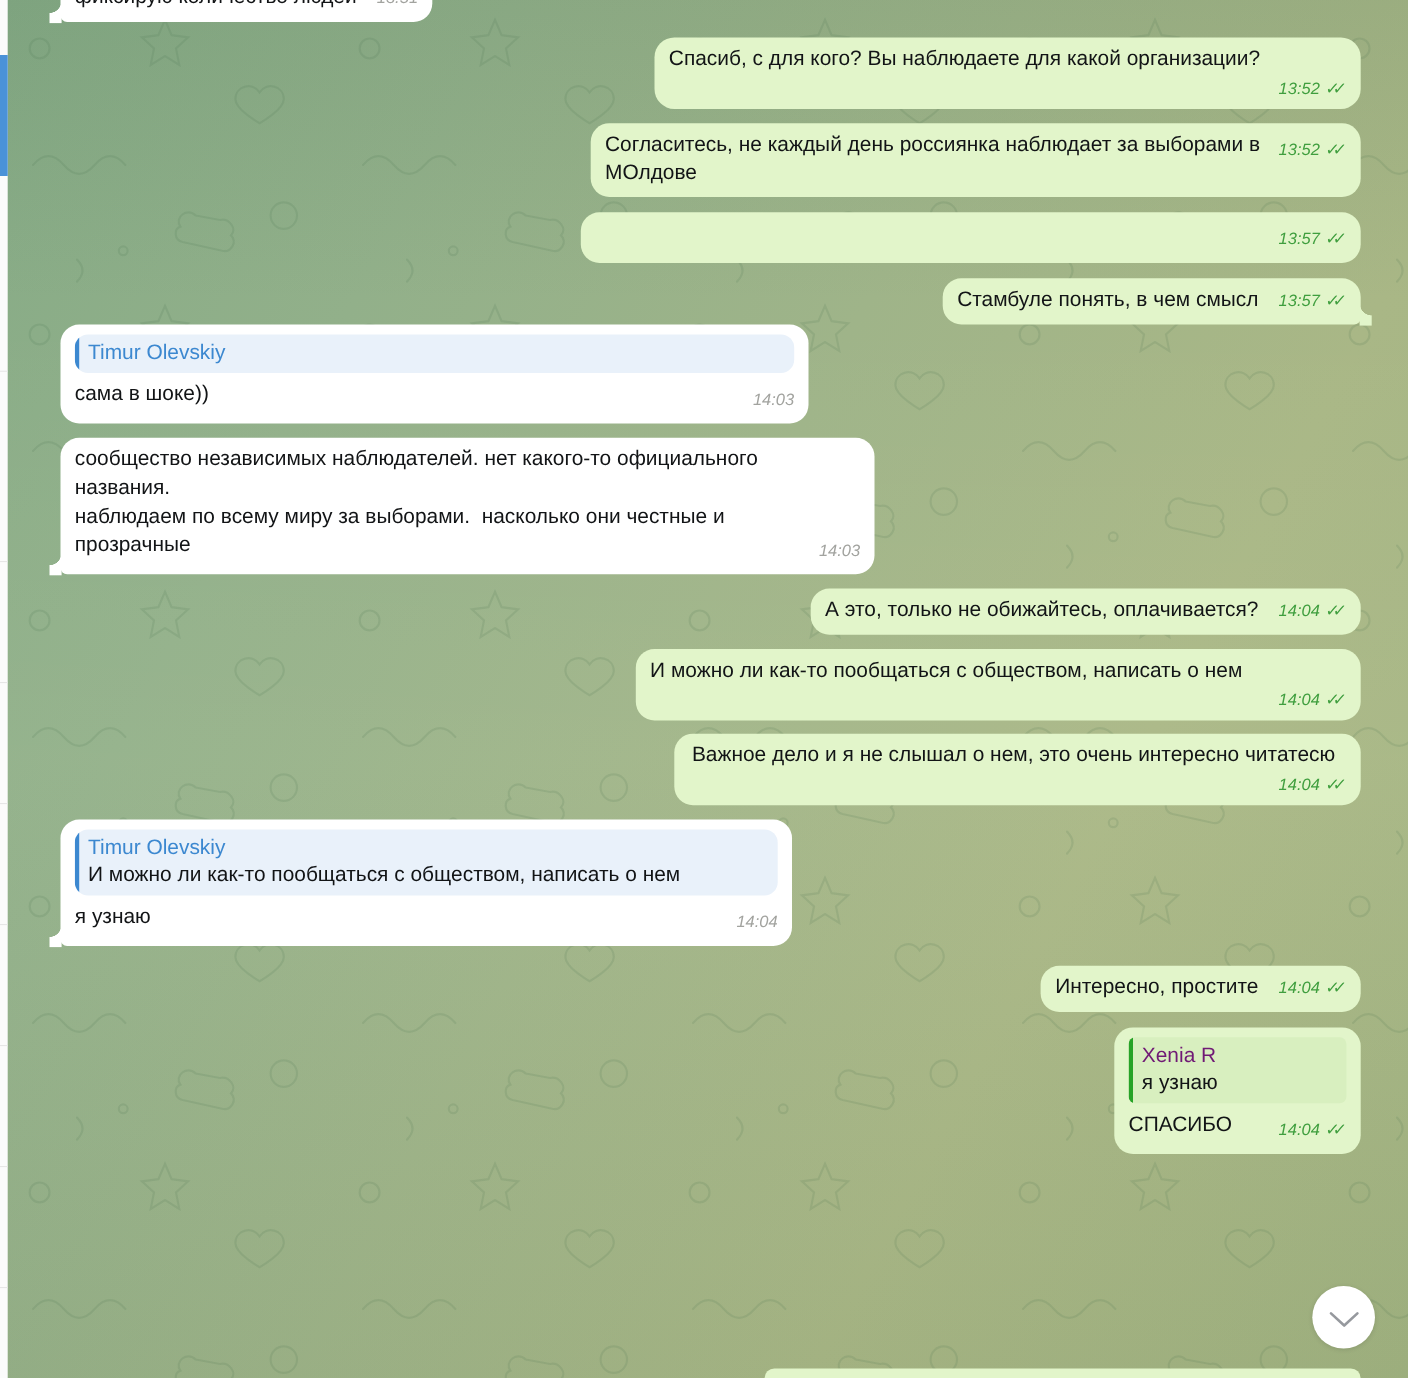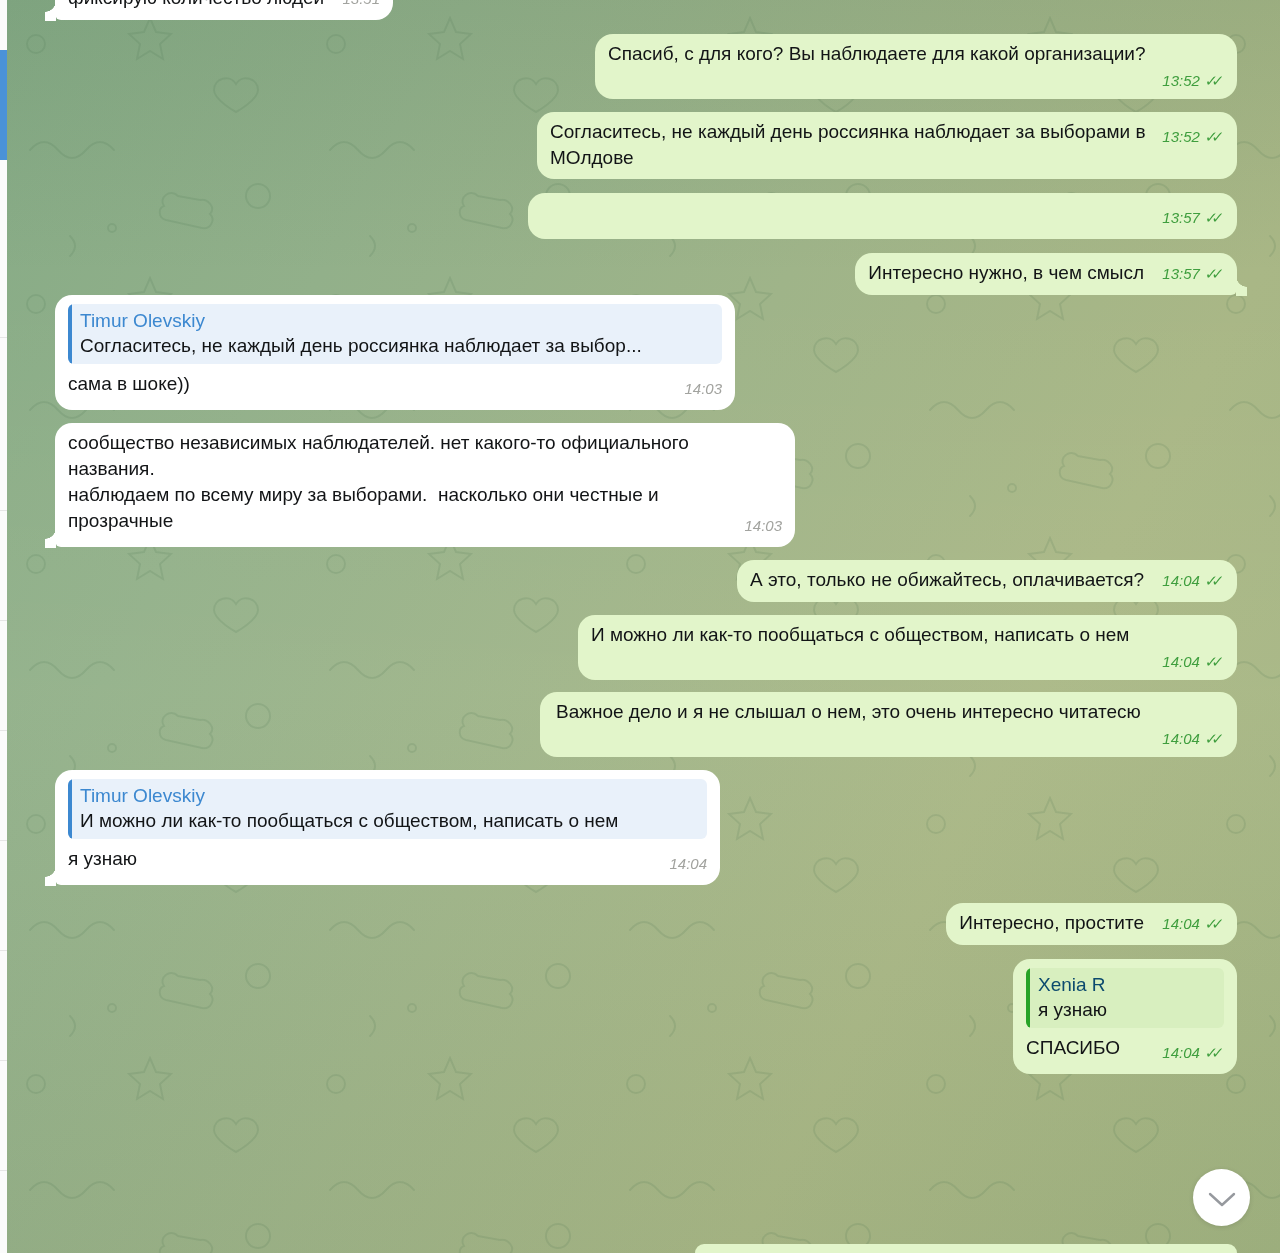--- a/index.html
+++ b/index.html
@@ -50,26 +50,26 @@
   .tail-out{ border-bottom-right-radius:6px; }
   .tail-out::after{ content:""; position:absolute; right:-10px; bottom:-1px; width:11px; height:20px;
     background:radial-gradient(circle at 100% 0, rgba(226,245,202,0) 10.5px, #e2f5ca 11px); }
 
   
   .quote{ position:relative; border-radius:6px; padding:4px 10px 6px 12px; margin:2px 0 7px 0; overflow:hidden; }
   .quote::before{ content:""; position:absolute; left:0; top:0; bottom:0; width:4px; }
   .quote .qname{ display:block; font-size:19px; line-height:25px; font-weight:400; }
   .quote .qtext{ display:block; font-size:19px; line-height:25px; color:#121416;
     white-space:nowrap; overflow:hidden; text-overflow:clip; }
-  .quote.blue{ background:#e9f1fa; }
+  .quote.blue{ background:#e9f1fa;border-radius:12px; }
   .quote.blue::before{ background:#3c88d0; }
   .quote.blue .qname{ color:#3c88d0; }
   .quote.green{ background:#d8efbf; }
   .quote.green::before{ background:#27a327; }
-  .quote.green .qname{ color:#0c4a6e; }
+  .quote.green .qname{ color:#701a75; }
 
   
   .unread-divider{
     position:relative; z-index:4; margin:19px -43px 16px -55px;
     height:29px; background:#f0f0f1; color:#9aA0a4;
     display:flex; align-items:center; justify-content:center;
     font-size:18px; line-height:29px;
   }
 
   
@@ -82,21 +82,21 @@
   .fab svg{ display:block; margin-top:4px; }
 
   .partial-bubble{
     position:absolute; z-index:2; right:43px; bottom:0; width:542px; height:9px;
     background:#e2f5ca; border-radius:17px 17px 0 0;
   }
 
   
   .w642{ width:642px;border-radius:18px; } .w700{ width:700px; } .w709{ width:709px; }
   .w680{ width:680px; } .w740{ width:740px; } .w659{ width:659px; }
-  .w697{ width:697px;padding-left:16px; } .w665{ width:665px; } .w224{ width:224px; }
+  .w697{ width:624px;padding-left:16px; } .w665{ width:665px; } .w224{ width:224px; }
 </style>
 </head>
 <body>
 
 <div class="screen">
 
   <svg class="bg-doodles" width="1280" height="1253" xmlns="http://www.w3.org/2000/svg">
     <defs>
       <pattern id="doodles" width="300" height="260" patternUnits="userSpaceOnUse">
         <g fill="none" stroke="#3f6b46" stroke-opacity="0.14" stroke-width="2" stroke-linecap="round">
@@ -150,31 +150,30 @@
     </div>
 
     <div class="row out" style="margin-top:14px">
       <div class="bubble out w709">
         <span class="meta fl"><span>13:57</span><span class="ticks">✓✓</span></span>
       </div>
     </div>
 
     <div class="row out" style="margin-top:14px">
       <div class="bubble out tail-out">
-        <span class="txt">Интересно нужно, в чем смысл</span>
+        <span class="txt">Стамбуле понять, в чем смысл</span>
         <span class="meta inl"><span>13:57</span><span class="ticks">✓✓</span></span>
       </div>
     </div>
 
 
     <div class="row in" style="margin-top:0">
       <div class="bubble in w680">
         <div class="quote blue">
           <span class="qname">Timur Olevskiy</span>
-          <span class="qtext">Согласитесь, не каждый день россиянка наблюдает за выбор...</span>
         </div>
         <span class="meta fl"><span>14:03</span></span>
         <span class="txt">сама в шоке))</span>
       </div>
     </div>
 
     <div class="row in">
       <div class="bubble in w740 tail-in">
         <span class="meta fl" style="margin-top:83px"><span>14:03</span></span>
         <span class="txt">сообщество независимых наблюдателей. нет какого-то официального названия.

